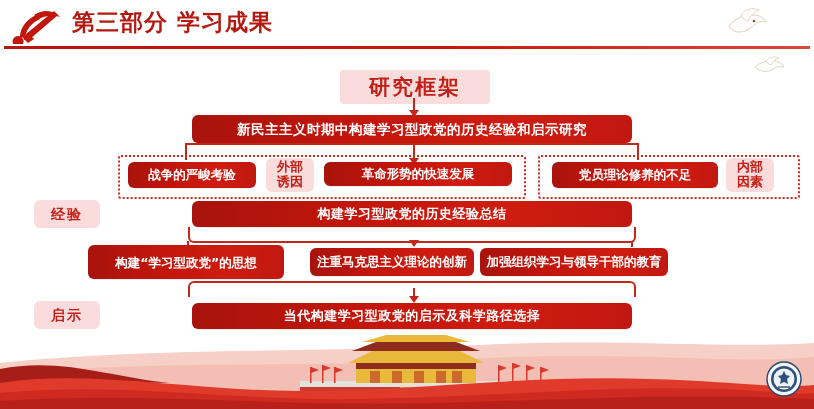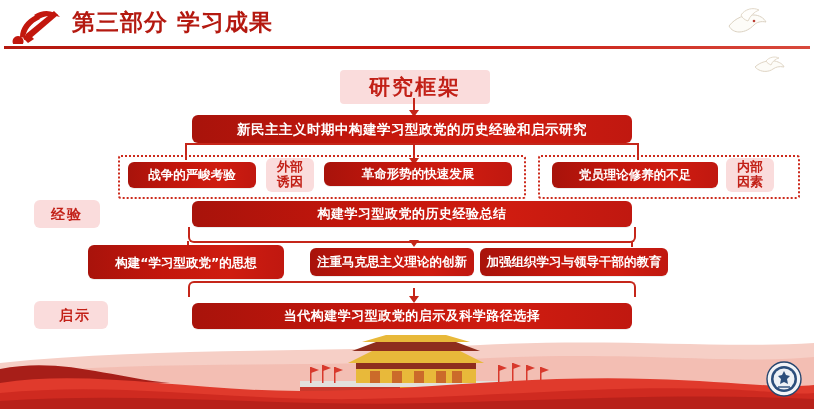--- a/index.html
+++ b/index.html
@@ -163,21 +163,21 @@
   <div class="bar two-line" style="left:88px;top:245px;width:196px;height:34px;font-size:12.5px;flex-direction:column;">
     <span>构建“学习型政党”的思想</span>
   </div>
   <div class="bar" style="left:310px;top:248px;width:164px;height:28px;font-size:12.5px;">注重马克思主义理论的创新</div>
   <div class="bar" style="left:480px;top:248px;width:188px;height:28px;font-size:12.5px;">加强组织学习与领导干部的教育</div>
 
   <div class="bracket" style="left:188px;top:281px;width:444px;height:14px;"></div>
   <div class="vline" style="left:413px;top:288px;height:10px;"></div>
   <div class="arrow" style="left:409px;top:296px;"></div>
 
-  <div class="pill" style="left:34px;top:301px;width:66px;height:28px;font-size:14px;letter-spacing:2px;padding-left:8px;">启示</div>
+  <div class="pill" style="left:34px;top:301px;width:66px;height:28px;font-size:14px;letter-spacing:2px;">启示</div>
 
   <div class="bar" style="left:192px;top:303px;width:440px;height:26px;font-size:13px;letter-spacing:.5px;">当代构建学习型政党的启示及科学路径选择</div>
 
   <div class="footer-art">
     <svg viewBox="0 0 814 80" width="814" height="80" preserveAspectRatio="none">
 
       <path d="M0 34 C150 18 330 24 480 16 C620 9 720 20 814 14 L814 80 L0 80 Z" fill="#f6cfc6"></path>
       <path d="M0 46 C140 30 300 40 470 30 C630 21 730 36 814 28 L814 80 L0 80 Z" fill="#f3b9ae" opacity=".8"></path>
 
       <rect x="300" y="56" width="230" height="24" fill="#c9392c"></rect>

